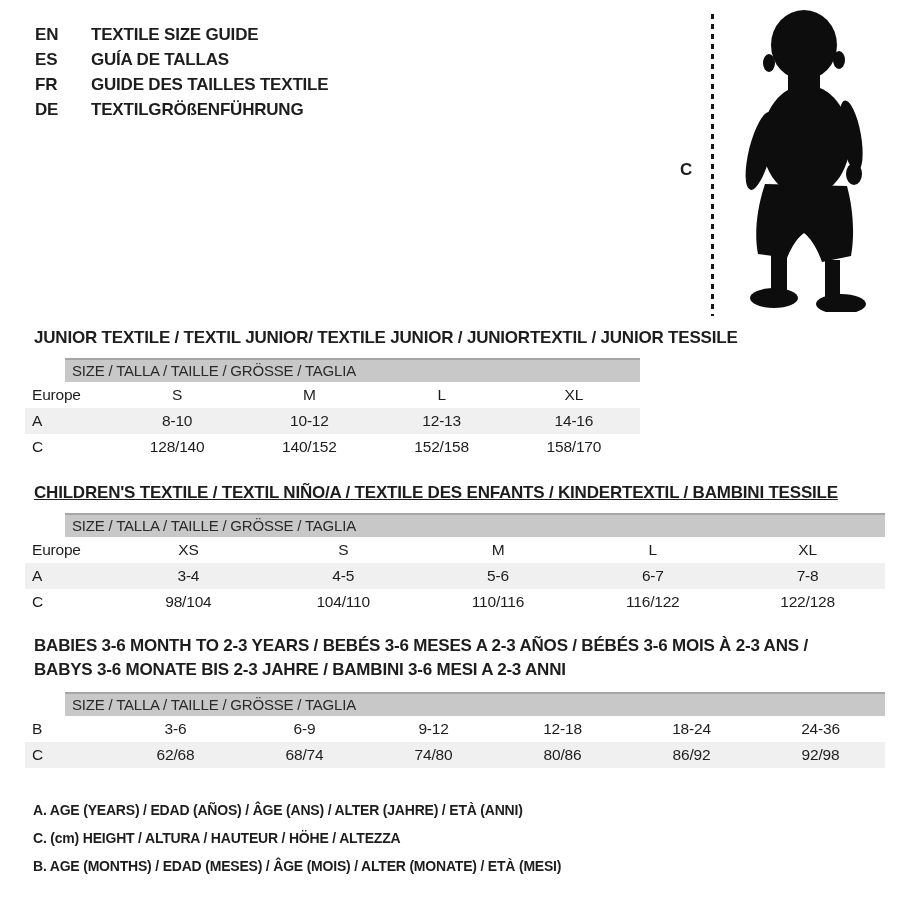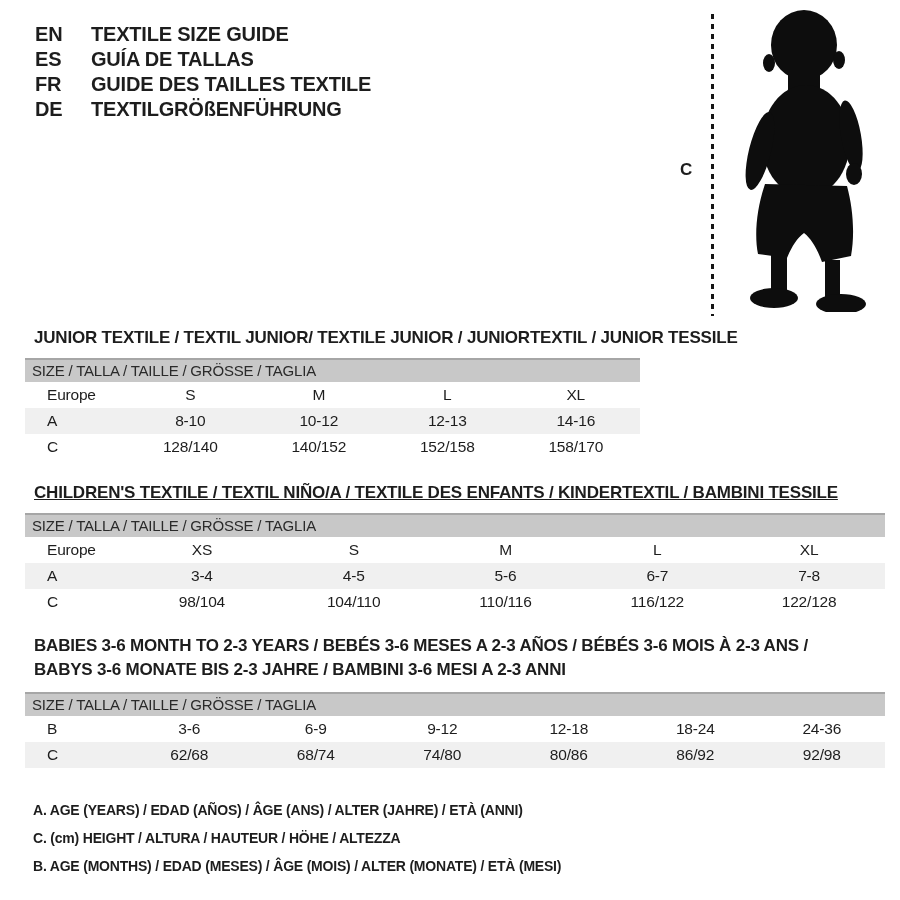--- a/index.html
+++ b/index.html
@@ -3,42 +3,42 @@
 <meta charset="utf-8">
 <style>
   html,body { margin:0; padding:0; }
   .page {
     position:relative; width:900px; height:900px; background:#ffffff;
     font-family:"Liberation Sans", sans-serif; color:#1d1d1d;
     letter-spacing:-0.2px; overflow:hidden;
   }
   
   .lang-block { position:absolute; left:35px; top:22px; }
-  .lang-row { display:flex; height:25px; align-items:center; font-weight:bold; font-size:20px; }
+  .lang-row { display:flex; height:25px; align-items:center; font-weight:bold; font-size:17px; }
   .lang-code { width:56px; }
   
   .figure { position:absolute; left:650px; top:0; width:240px; height:320px; }
   .measure-line {
     position:absolute; left:61px; top:14px; width:3px; height:302px;
     background:repeating-linear-gradient(to bottom, #151515 0 5px, transparent 5px 10px);
   }
   .measure-label { position:absolute; left:30px; top:160px; font-weight:bold; font-size:17px; }
   .baby-svg { position:absolute; left:77px; top:8px; }
   .baby-svg * { fill:#0d0d0d; }
   
   .sec-heading { position:absolute; left:34px; font-weight:bold; font-size:17px; line-height:24px; }
   
   .size-table { position:absolute; left:25px; }
   .size-bar {
     background:#c8c8c8; border-top:2px solid #a6a6a6;
-    height:22px; line-height:22px; padding-left:7px; font-size:15px; color:#2a2a2a;
+    height:22px; line-height:22px; padding-left:7px; font-size:15px; color:#2a2a2a;margin-left:40px;
   }
   .trow { display:flex; height:26px; align-items:center; font-size:15.5px; }
   .trow.shaded { background:#f0f0f0; }
-  .trow .lbl { width:86px; padding-left:7px; box-sizing:border-box;margin-left:15px; }
+  .trow .lbl { width:86px; padding-left:7px; box-sizing:border-box; }
   .trow .val { flex:1; text-align:center; }
   
   .footnotes { position:absolute; left:33px; top:796px; }
   .footnote { font-weight:bold; font-size:14px; line-height:28px; }
 </style>
 </head>
 <body>
 
 <div class="page">
 

